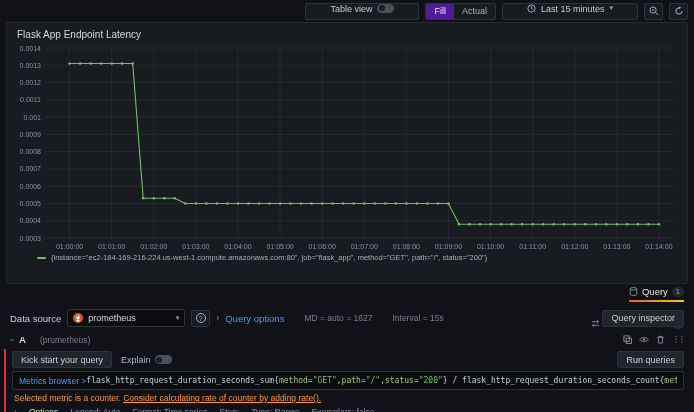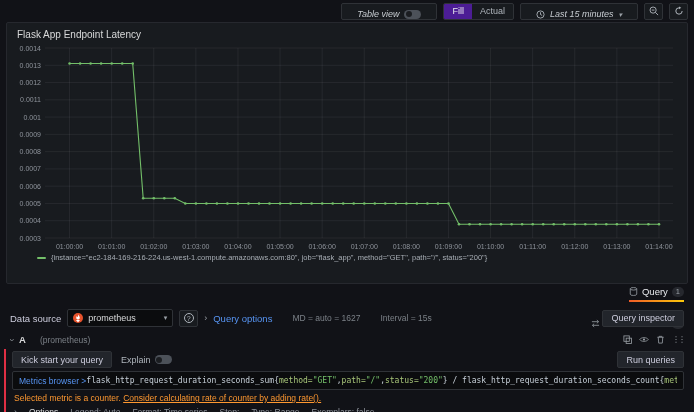--- a/index.html
+++ b/index.html
@@ -5,21 +5,21 @@
   * { margin:0; padding:0; box-sizing:border-box; }
   html,body { width:694px; height:412px; overflow:hidden; }
   body {
     background:#111217; color:#ccccdc;
     font-family:"Liberation Sans", sans-serif; font-size:9.5px;
   }
   svg { display:block; }
 
   
   .topbar { height:22px; display:flex; align-items:center; justify-content:flex-end; gap:6px; padding:0 6px; }
-  .ctl { display:flex; align-items:flex-end; gap:5px; height:17px; border:1px solid #2f3237; border-radius:2px; background:#181b1f; padding:0 15px; font-size:9px; color:#c7ccd1; cursor:pointer;font-style:italic; }
+  .ctl { display:flex; align-items:flex-start; gap:5px; height:17px; border:1px solid #2f3237; border-radius:2px; background:#181b1f; padding:0 24px; font-size:9px; color:#c7ccd1; cursor:pointer; }
   .seg-group { display:flex; height:17px; border:1px solid #2f3237; border-radius:2px; background:#181b1f; overflow:hidden; font-size:9px; }
   .seg { padding:0 8px; line-height:15px; color:#aeb4bb; cursor:pointer; }
   .seg.active { background:#4c1d95; color:#e8eaed; }
   .iconbtn { width:19px; height:17px; border:1px solid #2f3237; border-radius:2px; background:#181b1f; display:flex; align-items:center; justify-content:center; color:#aeb4bb; cursor:pointer; font-size:10px; }
   .switch { width:17px; height:9px; border-radius:5px; background:#4c5159; position:relative; flex:0 0 auto; }
   .switch::after { content:""; position:absolute; left:1.5px; top:1.5px; width:6px; height:6px; border-radius:50%; background:#1b1d21; }
   .caret { font-size:7px; color:#9aa0a6; }
 
   
   .panel { margin:0 6px; height:262px; background:#181b1f; border:1px solid #26282e; border-radius:2px; padding:5px 8px 2px; }
@@ -34,21 +34,21 @@
 
   
   .tabs-row { height:19px; display:flex; align-items:flex-end; gap:16px; padding:0 10px; margin-top:2px;flex-direction:column; }
   .tab { display:flex; align-items:center; gap:4px; padding-bottom:3px; font-size:9.5px; color:#aeb4bb; cursor:pointer; border-bottom:2px solid transparent; }
   .tab.active { color:#e8eaed; border-image:linear-gradient(to right,#f05a28,#fbca0a) 1; }
   .tab .ticon { color:#9aa0a6; display:flex; }
   .badge { background:#26282e; color:#9aa0a6; font-size:7.5px; border-radius:7px; padding:0 4px; line-height:10px; }
 
   
   .ds-row { height:22px; display:flex; align-items:center; gap:6px; padding:0 10px; margin-top:2px; }
-  .ds-select { display:flex; align-items:center; gap:5px; width:106px; height:17px; background:#0b0c0e; border:1px solid #2f3237; border-radius:2px; padding:8px 5px; cursor:pointer; }
+  .ds-select { display:flex; align-items:center; gap:5px; width:118px; height:17px; background:#0b0c0e; border:1px solid #2f3237; border-radius:2px; padding:8px 5px; cursor:pointer; }
   .ds-select .name { flex:1; font-size:9px; color:#d8d9da; }
   .help-btn { width:19px; height:17px; border:1px solid #2f3237; border-radius:2px; background:#181b1f; color:#aeb4bb; display:flex; align-items:center; justify-content:center; cursor:pointer; }
   .help-circle { width:10px; height:10px; border:1px solid #aeb4bb; border-radius:50%; font-size:7px; line-height:9px; text-align:center; }
   .qo-link { color:#5794f2; cursor:pointer; }
   .qo-sum { font-size:8.5px; color:#7b8087; margin-left:14px; }
   .btn { height:17px; border:1px solid #2f3237; border-radius:2px; background:#22252b; color:#ccccdc; font-size:9px; padding:0 8px; display:flex; align-items:center; cursor:pointer; white-space:nowrap; }
   .spacer { flex:1; }
 
   
   .query-area { padding:3px 10px 0 4px; }

